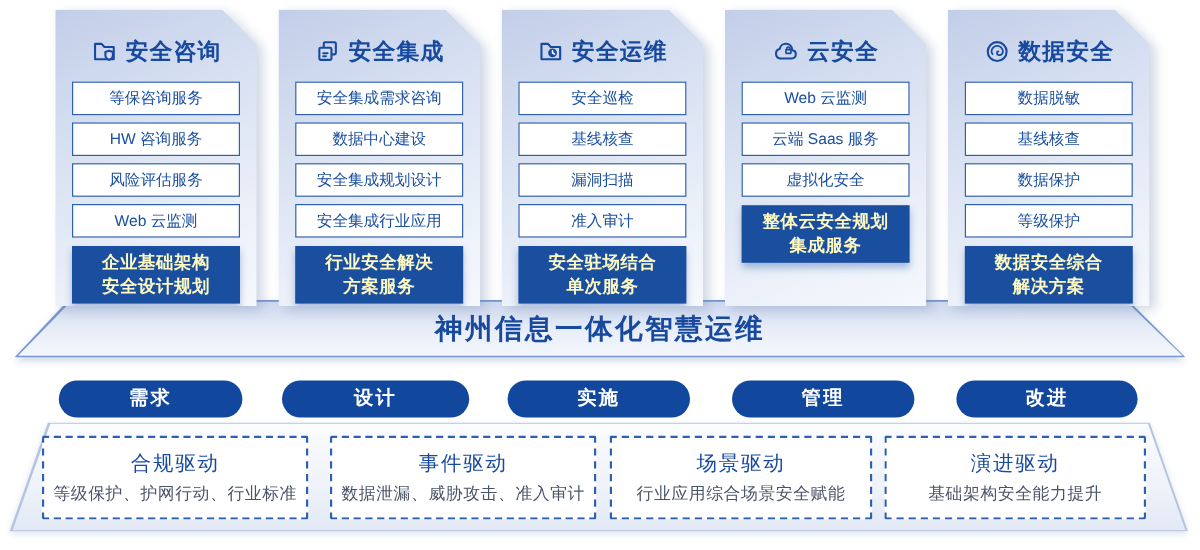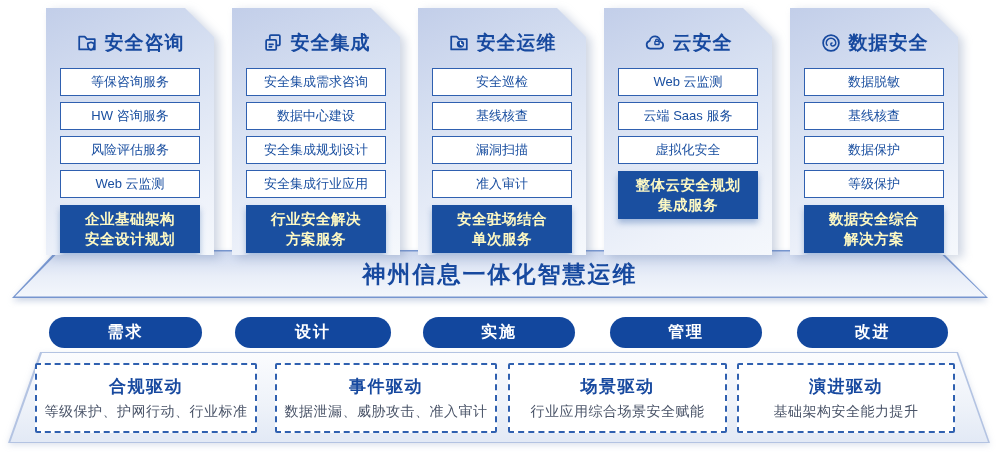--- a/index.html
+++ b/index.html
@@ -54,21 +54,21 @@
     position:absolute;top:317px;height:31px;border-radius:16px;
     background:var(--pill-blue,#12479e);color:#ffffff;font-size:16px;font-weight:bold;letter-spacing:2px;
     display:flex;align-items:center;justify-content:center;
   }
   
   .driver{
     position:absolute;top:363px;height:66px;background:#ffffff;
     border:2px dashed var(--item-border,#2f60b0);border-radius:2px;
     display:flex;flex-direction:column;align-items:center;justify-content:center;gap:5px;
   }
-  .driver-title{color:var(--accent,#17499f);font-size:17px;font-weight:bold;letter-spacing:1.5px;text-align:center;}
+  .driver-title{color:var(--accent,#17499f);font-size:17px;font-weight:normal;letter-spacing:1.5px;text-align:center;}
   .driver-desc{color:var(--desc-gray,#4a5468);font-size:14px;letter-spacing:.5px;white-space:nowrap;}
   svg{display:block;}
 </style>
 </head>
 <body>
 
 <div class="stage">
 
   <div class="trap banner">
     <div class="trap-border"></div>

